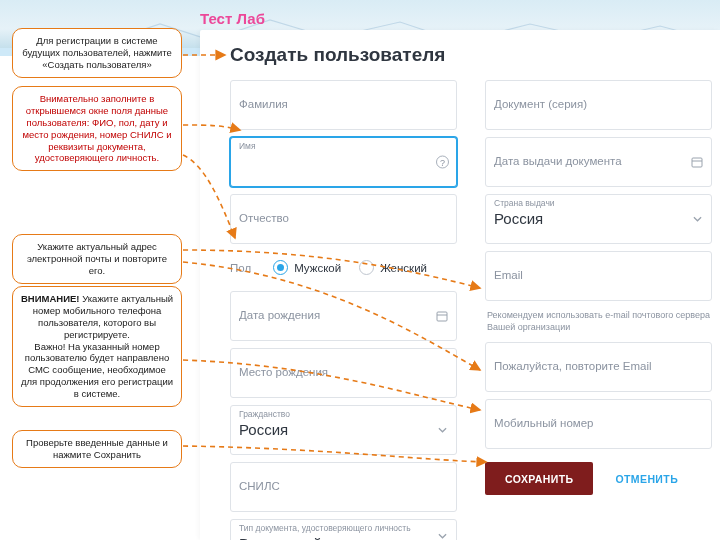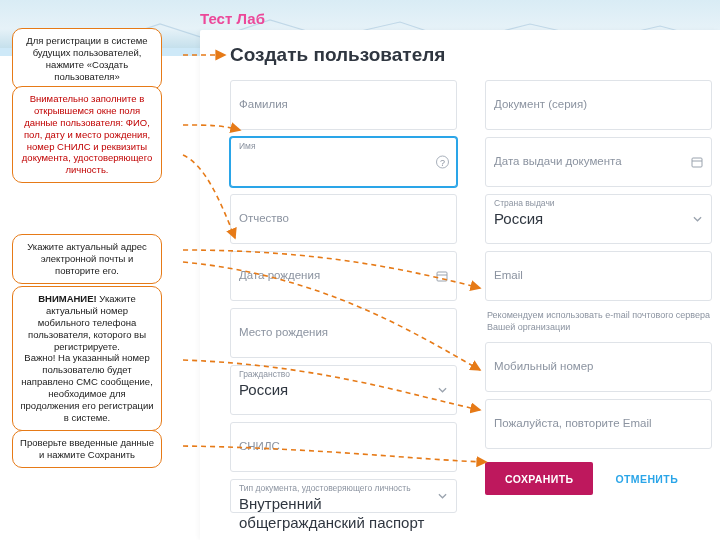--- a/index.html
+++ b/index.html
@@ -6,21 +6,21 @@
   body { font-family: Arial, sans-serif; font-size: 11px; background: #fff; width: 720px; height: 540px; position: relative; overflow: hidden; }
 
   
   .bg-header { position: absolute; top: 0; left: 0; right: 0; height: 48px; background: linear-gradient(180deg,#d9ecf5 0%,#e6f2f8 60%,#c5e0ec 100%); z-index: 0; }
   .bg-mountains { position:absolute; top:16px; left:100px; right:0; height:32px; z-index:0; opacity:.35; }
   .bg-subheader { position:absolute; top:48px; left:0; right:0; height:8px; background:#3aa7e4; z-index:0; opacity:.25;}
   .brand { position:absolute; top:10px; left:200px; font-size:15px; font-weight:700; color:#ec4899; z-index:0; }
 
   .annotations { position: absolute; top: 0; left: 0; width: 190px; z-index: 5; }
   .callout {
-    position: absolute; left: 12px; width: 150px;
+    position: absolute; left: 12px; width: 170px;
     border: 1.5px solid #e67a17; border-radius: 10px;
     background: #fff; padding: 6px 6px; text-align: center;
     font-size: 9.5px; line-height: 1.25; color: #1a1a1a;
   }
   .callout.red { color: #c00000; }
   .callout .strong { font-weight:700; }
 
   
   svg.arrows { position:absolute; top:0; left:0; width:720px; height:540px; z-index:4; pointer-events:none;}
   .arrow { stroke:#e67a17; stroke-width:1.6; stroke-dasharray:5 4; fill:none; }
@@ -57,21 +57,21 @@
   .radio-row .lbl { color:#8b93a0; font-size:11.5px; margin-right:4px;}
   .radio { display:flex; align-items:center; gap:6px; }
   .rdot { width:15px; height:15px; border-radius:50%; border:1.5px solid #bfc6cf; position:relative; }
   .rdot.on { border-color:#2aa5e8; }
   .rdot.on::after { content:""; position:absolute; inset:3px; border-radius:50%; background:#2aa5e8; }
 
   .hint { font-size:9px; color:#8b93a0; line-height:1.3; padding:2px 0 2px 2px; }
 
   .btn-row { display:flex; align-items:center; gap:22px; margin-top:6px; }
   .btn { height:33px; padding:0 20px; font-size:10.5px; letter-spacing:.4px; font-weight:700; border:none; cursor:pointer; border-radius:2px;}
-  .btn-primary { background:#be185d; color:#fff; }
+  .btn-primary { background:#7f1d1d; color:#fff; }
   .btn-link { background:transparent; color:#2aa5e8; padding:0; }
 </style>
 </head>
 <body>
 
 <div class="bg-header"></div>
 <svg class="bg-mountains" viewBox="0 0 620 32" preserveAspectRatio="none">
   <polyline points="0,28 60,8 110,24 170,4 230,22 300,6 360,26 430,8 500,24 560,10 620,26" fill="none" stroke="#7faacb" stroke-width="1.2"></polyline>
 </svg>
 <div class="bg-subheader"></div>
@@ -87,20 +87,31 @@
         <span class="fld-ph">Фамилия</span>
       </div>
       <div class="fld focus">
         <span class="fld-lbl">Имя</span>
         <span class="fld-val"></span>
         <span class="help-ico">?</span>
       </div>
       <div class="fld single">
         <span class="fld-ph">Отчество</span>
       </div>
+      <div class="radio-row">
+        <span class="lbl">Пол</span>
+        <div class="radio">
+            <span class="rdot on"></span>
+            <span>Мужской</span>
+          </div>
+        <div class="radio">
+            <span class="rdot"></span>
+            <span>Женский</span>
+          </div>
+      </div>
       <div class="fld single">
         <span class="fld-ph">Дата рождения</span>
         <svg class="cal-ico" viewBox="0 0 12 12">
             <rect x="1" y="2" width="10" height="9" rx="1" fill="none" stroke="#9aa3ae"></rect>
             <line x1="1" y1="5" x2="11" y2="5" stroke="#9aa3ae"></line>
           </svg>
       </div>
       <div class="fld single">
         <span class="fld-ph">Место рождения</span>
       </div>
@@ -139,24 +150,24 @@
         <span class="fld-val">Россия</span>
         <svg class="chev" viewBox="0 0 10 10">
             <polyline points="1,3 5,7 9,3" fill="none" stroke="#9aa3ae" stroke-width="1.4"></polyline>
           </svg>
       </div>
       <div class="fld single">
         <span class="fld-ph">Email</span>
       </div>
       <div class="hint">Рекомендуем использовать e-mail почтового сервера Вашей организации</div>
       <div class="fld single">
+        <span class="fld-ph">Пожалуйста, повторите Email</span>
+      </div>
+      <div class="fld single">
         <span class="fld-ph">Мобильный номер</span>
-      </div>
-      <div class="fld single">
-        <span class="fld-ph">Пожалуйста, повторите Email</span>
       </div>
       <div class="btn-row">
         <button class="btn btn-primary">СОХРАНИТЬ</button>
         <button class="btn btn-link">ОТМЕНИТЬ</button>
       </div>
     </div>
   </div>
 </div>
 
 <div class="close-x">×</div>

